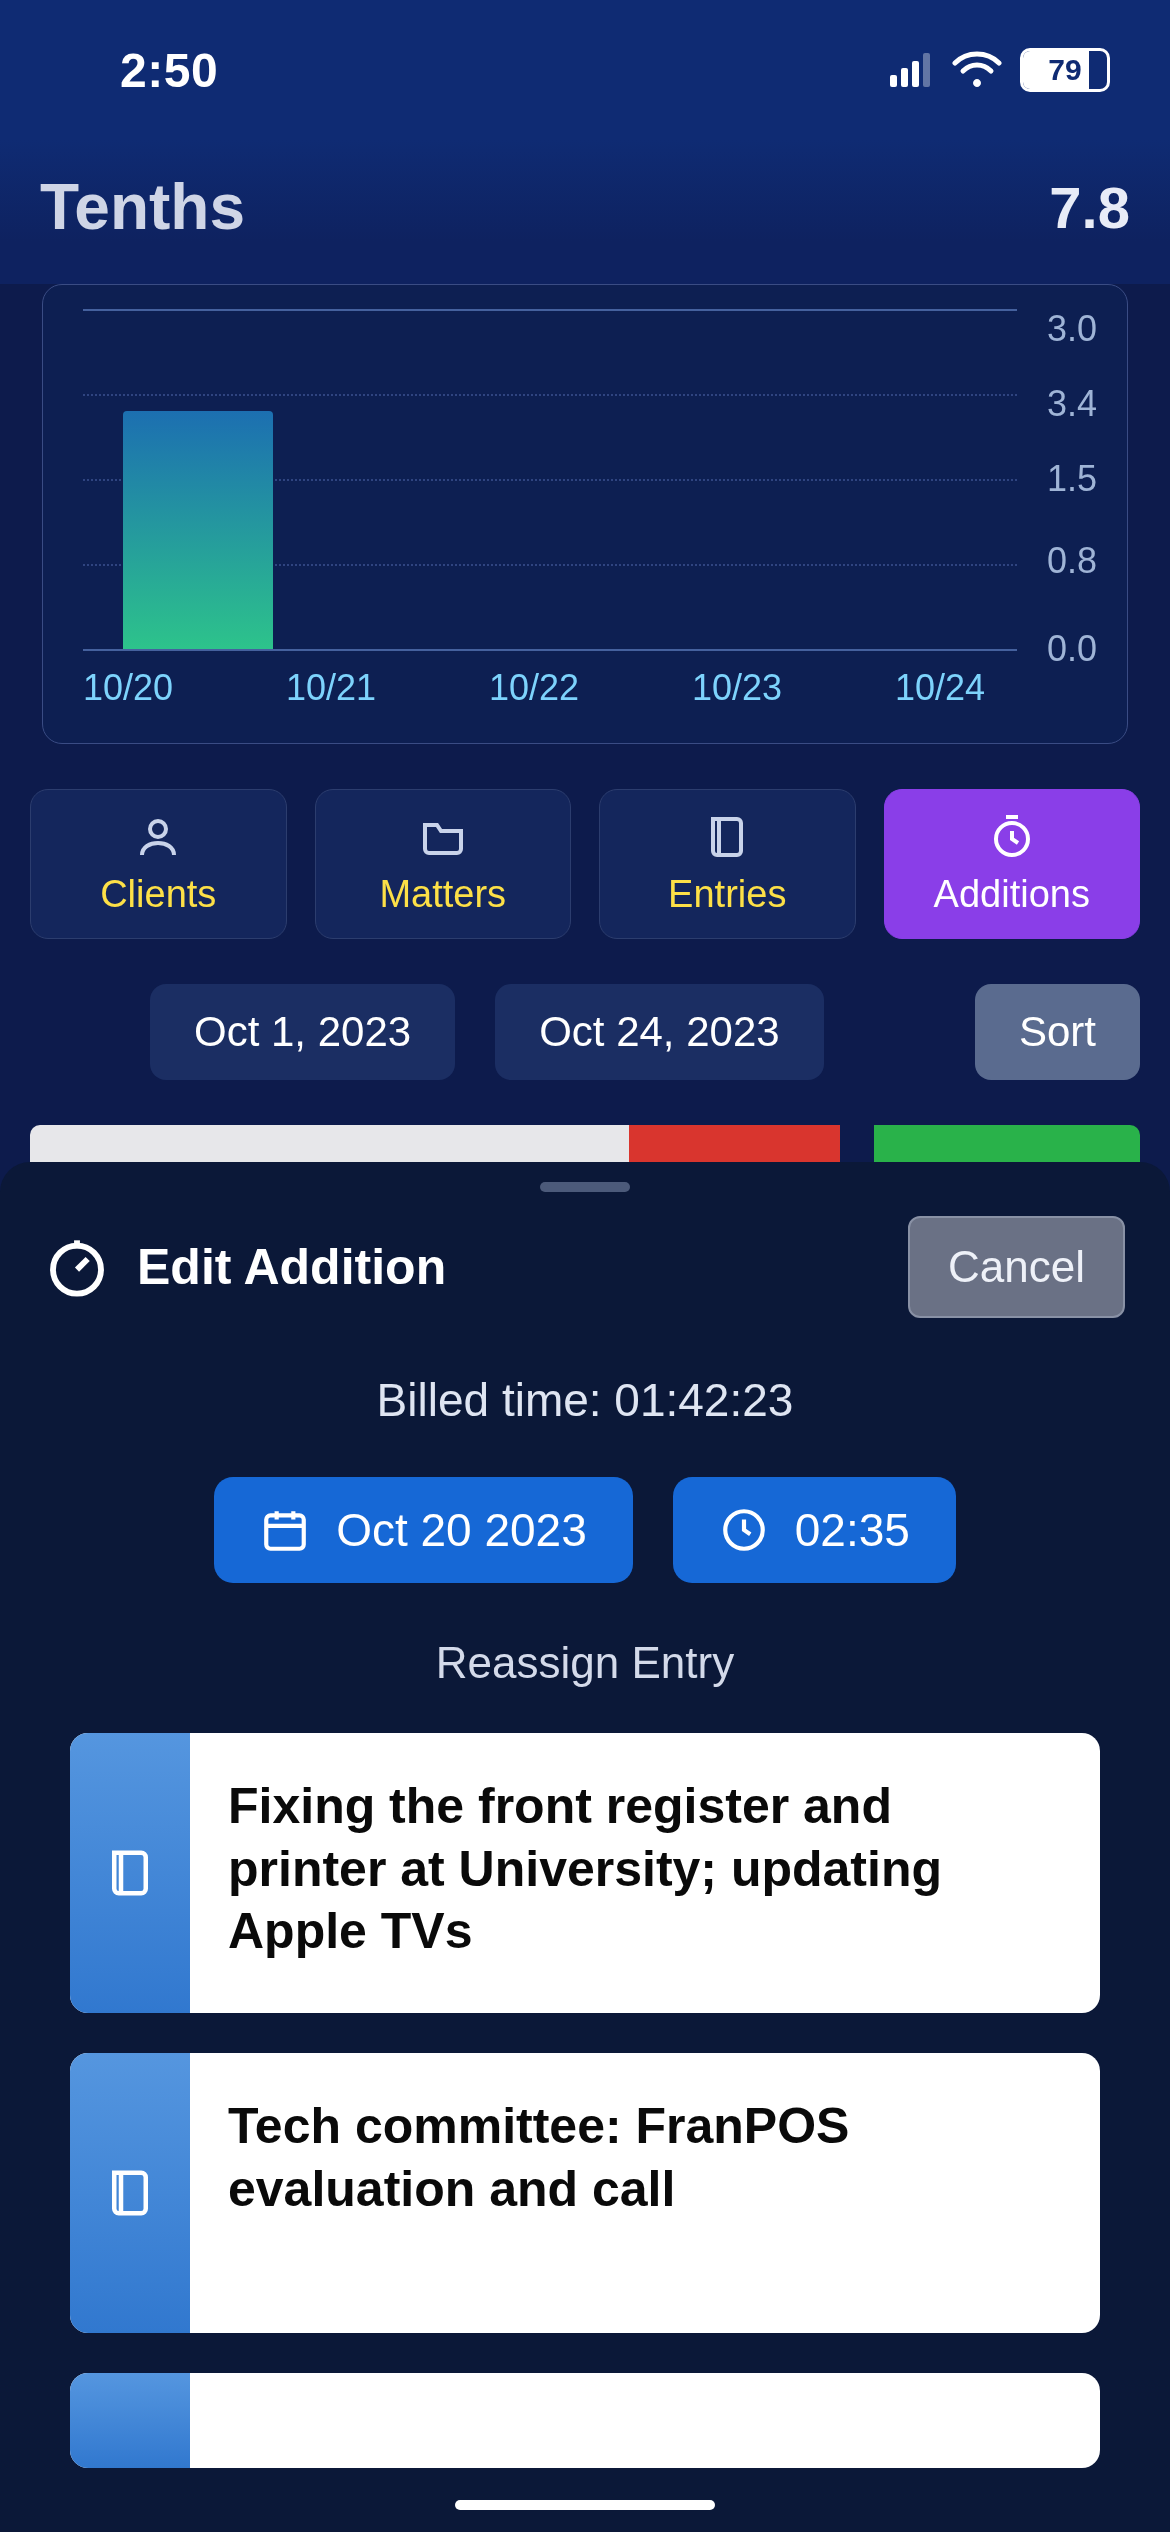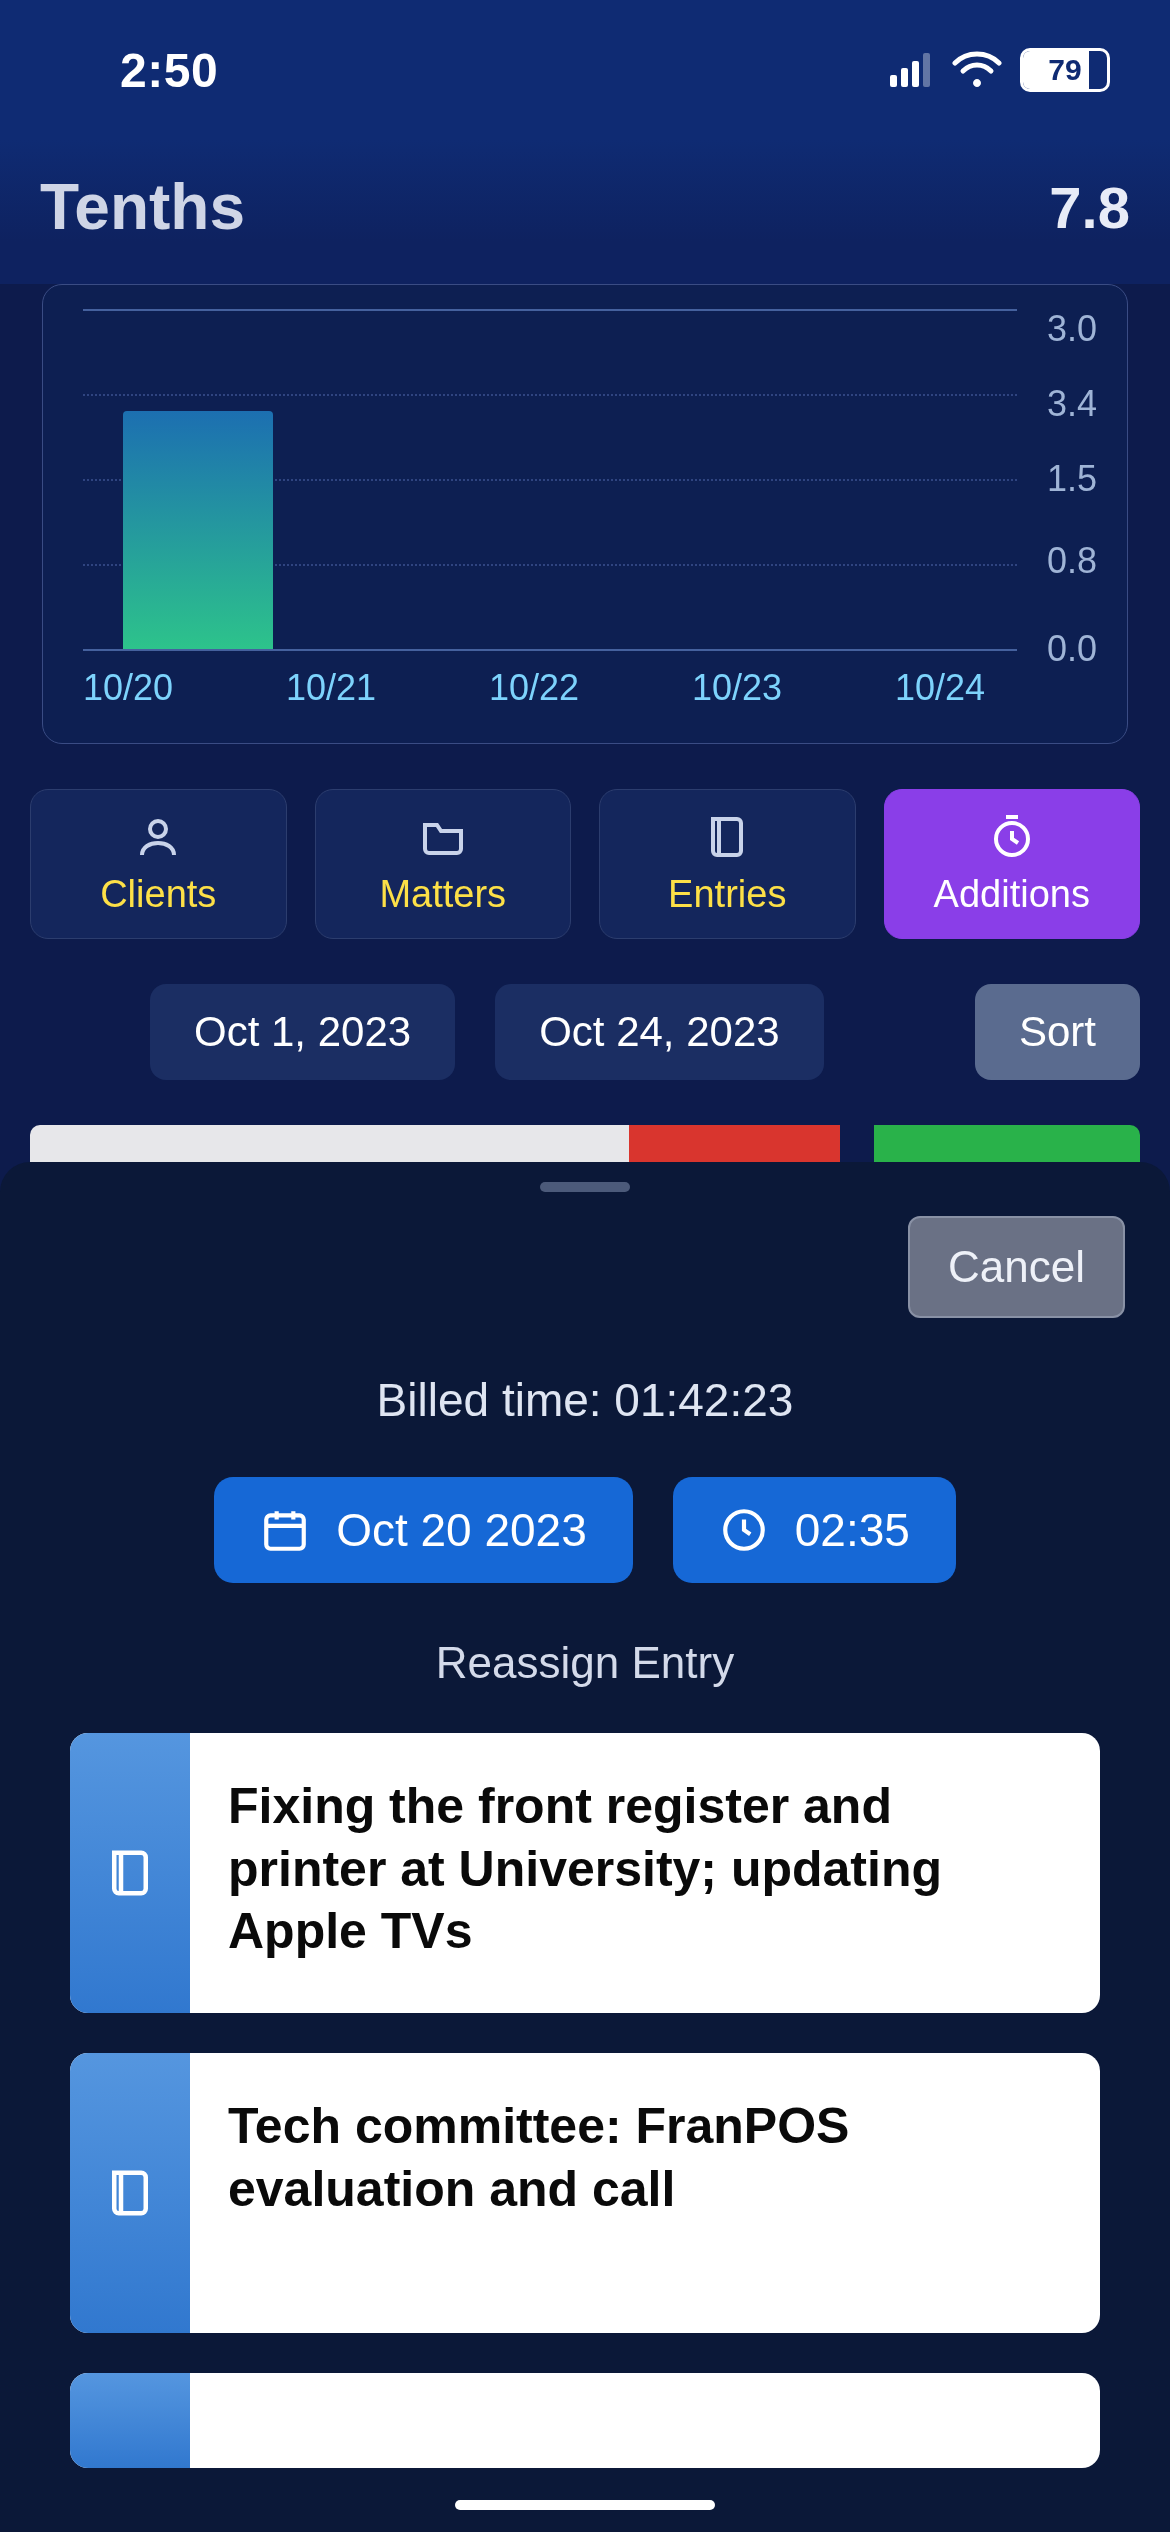--- a/index.html
+++ b/index.html
@@ -401,20 +401,28 @@
 <div class="peek-bar">
   <div class="peek-seg1"></div>
   <div class="peek-seg2"></div>
   <div class="peek-gap"></div>
   <div class="peek-seg3"></div>
 </div>
 
 <div class="sheet">
   <div class="sheet-grabber"></div>
   <div class="sheet-header">
+    <div class="sheet-header-left">
+      <svg width="64" height="64" viewBox="0 0 24 24" fill="none" stroke="#fff" stroke-width="2.2">
+        <circle cx="12" cy="13" r="9"></circle>
+          <path d="M12 5V2"></path>
+          <path d="M12 13l4-4"></path>
+      </svg>
+      <span class="sheet-title">Edit Addition</span>
+    </div>
     <div class="cancel-btn">Cancel</div>
   </div>
 
   <div class="billed-line">
     <span>Billed time:</span>
     <span>01:42:23</span>
   </div>
 
   <div class="dt-row">
     <div class="dt-btn">

